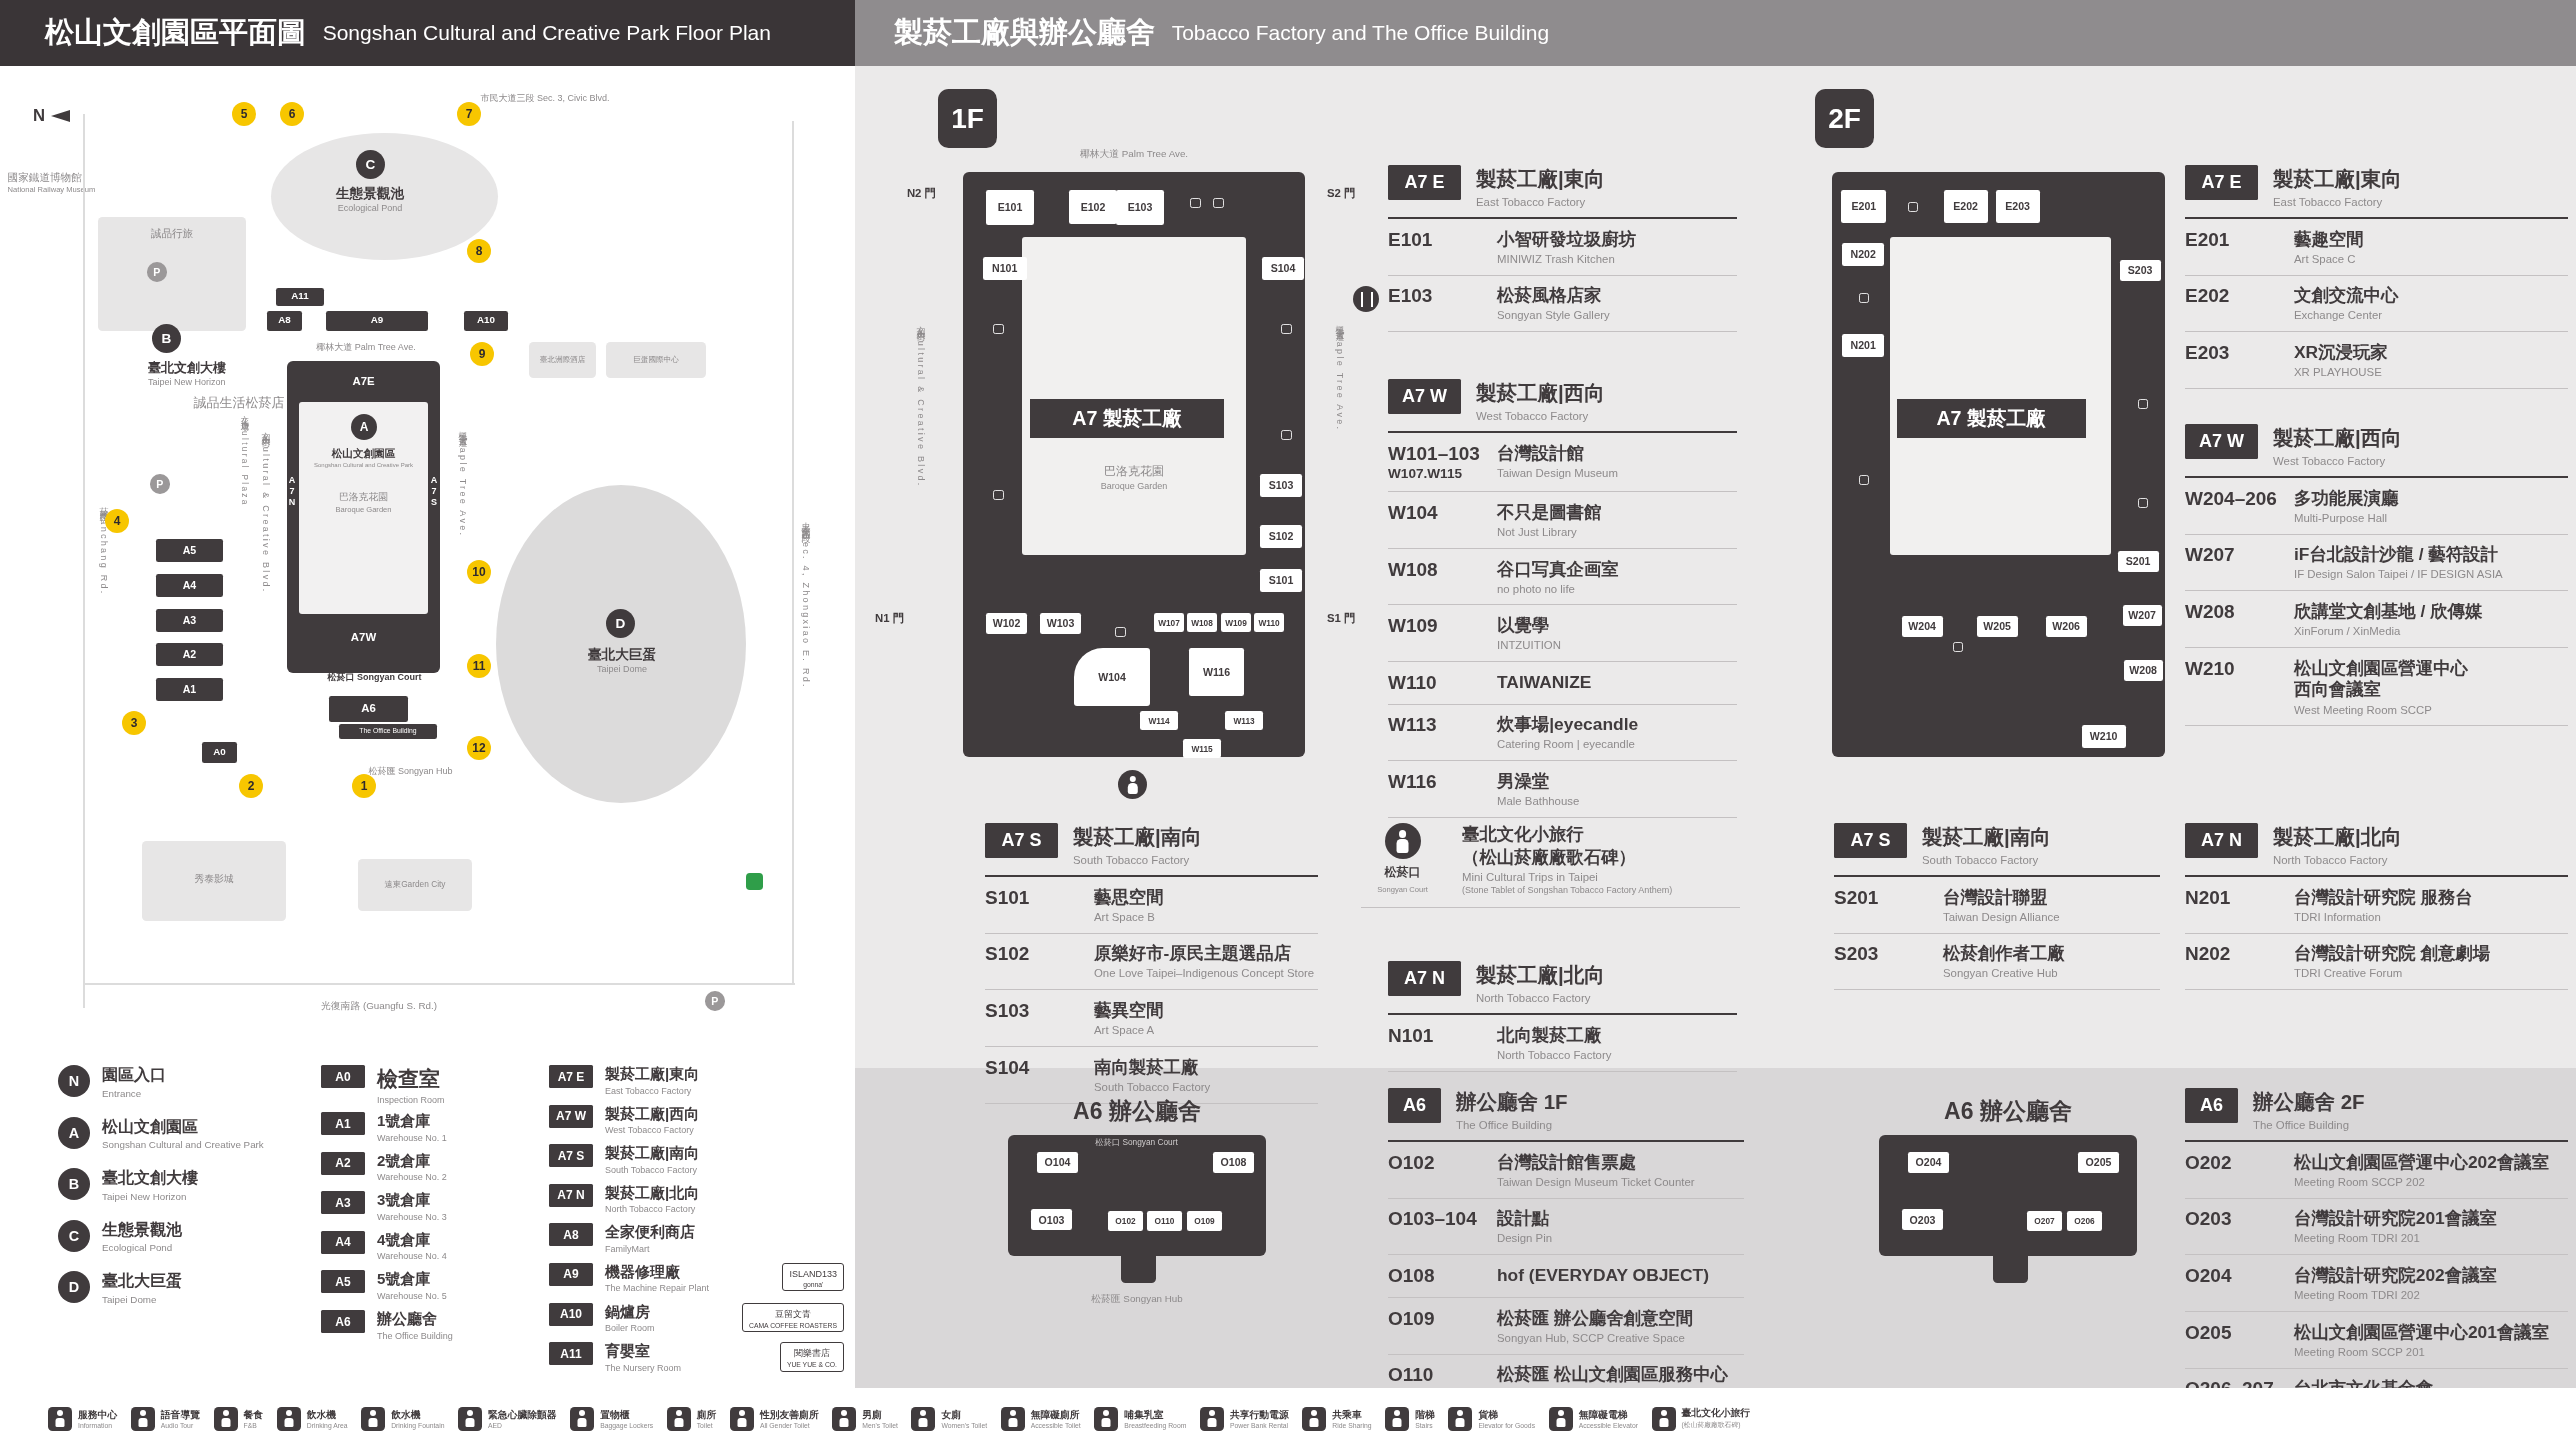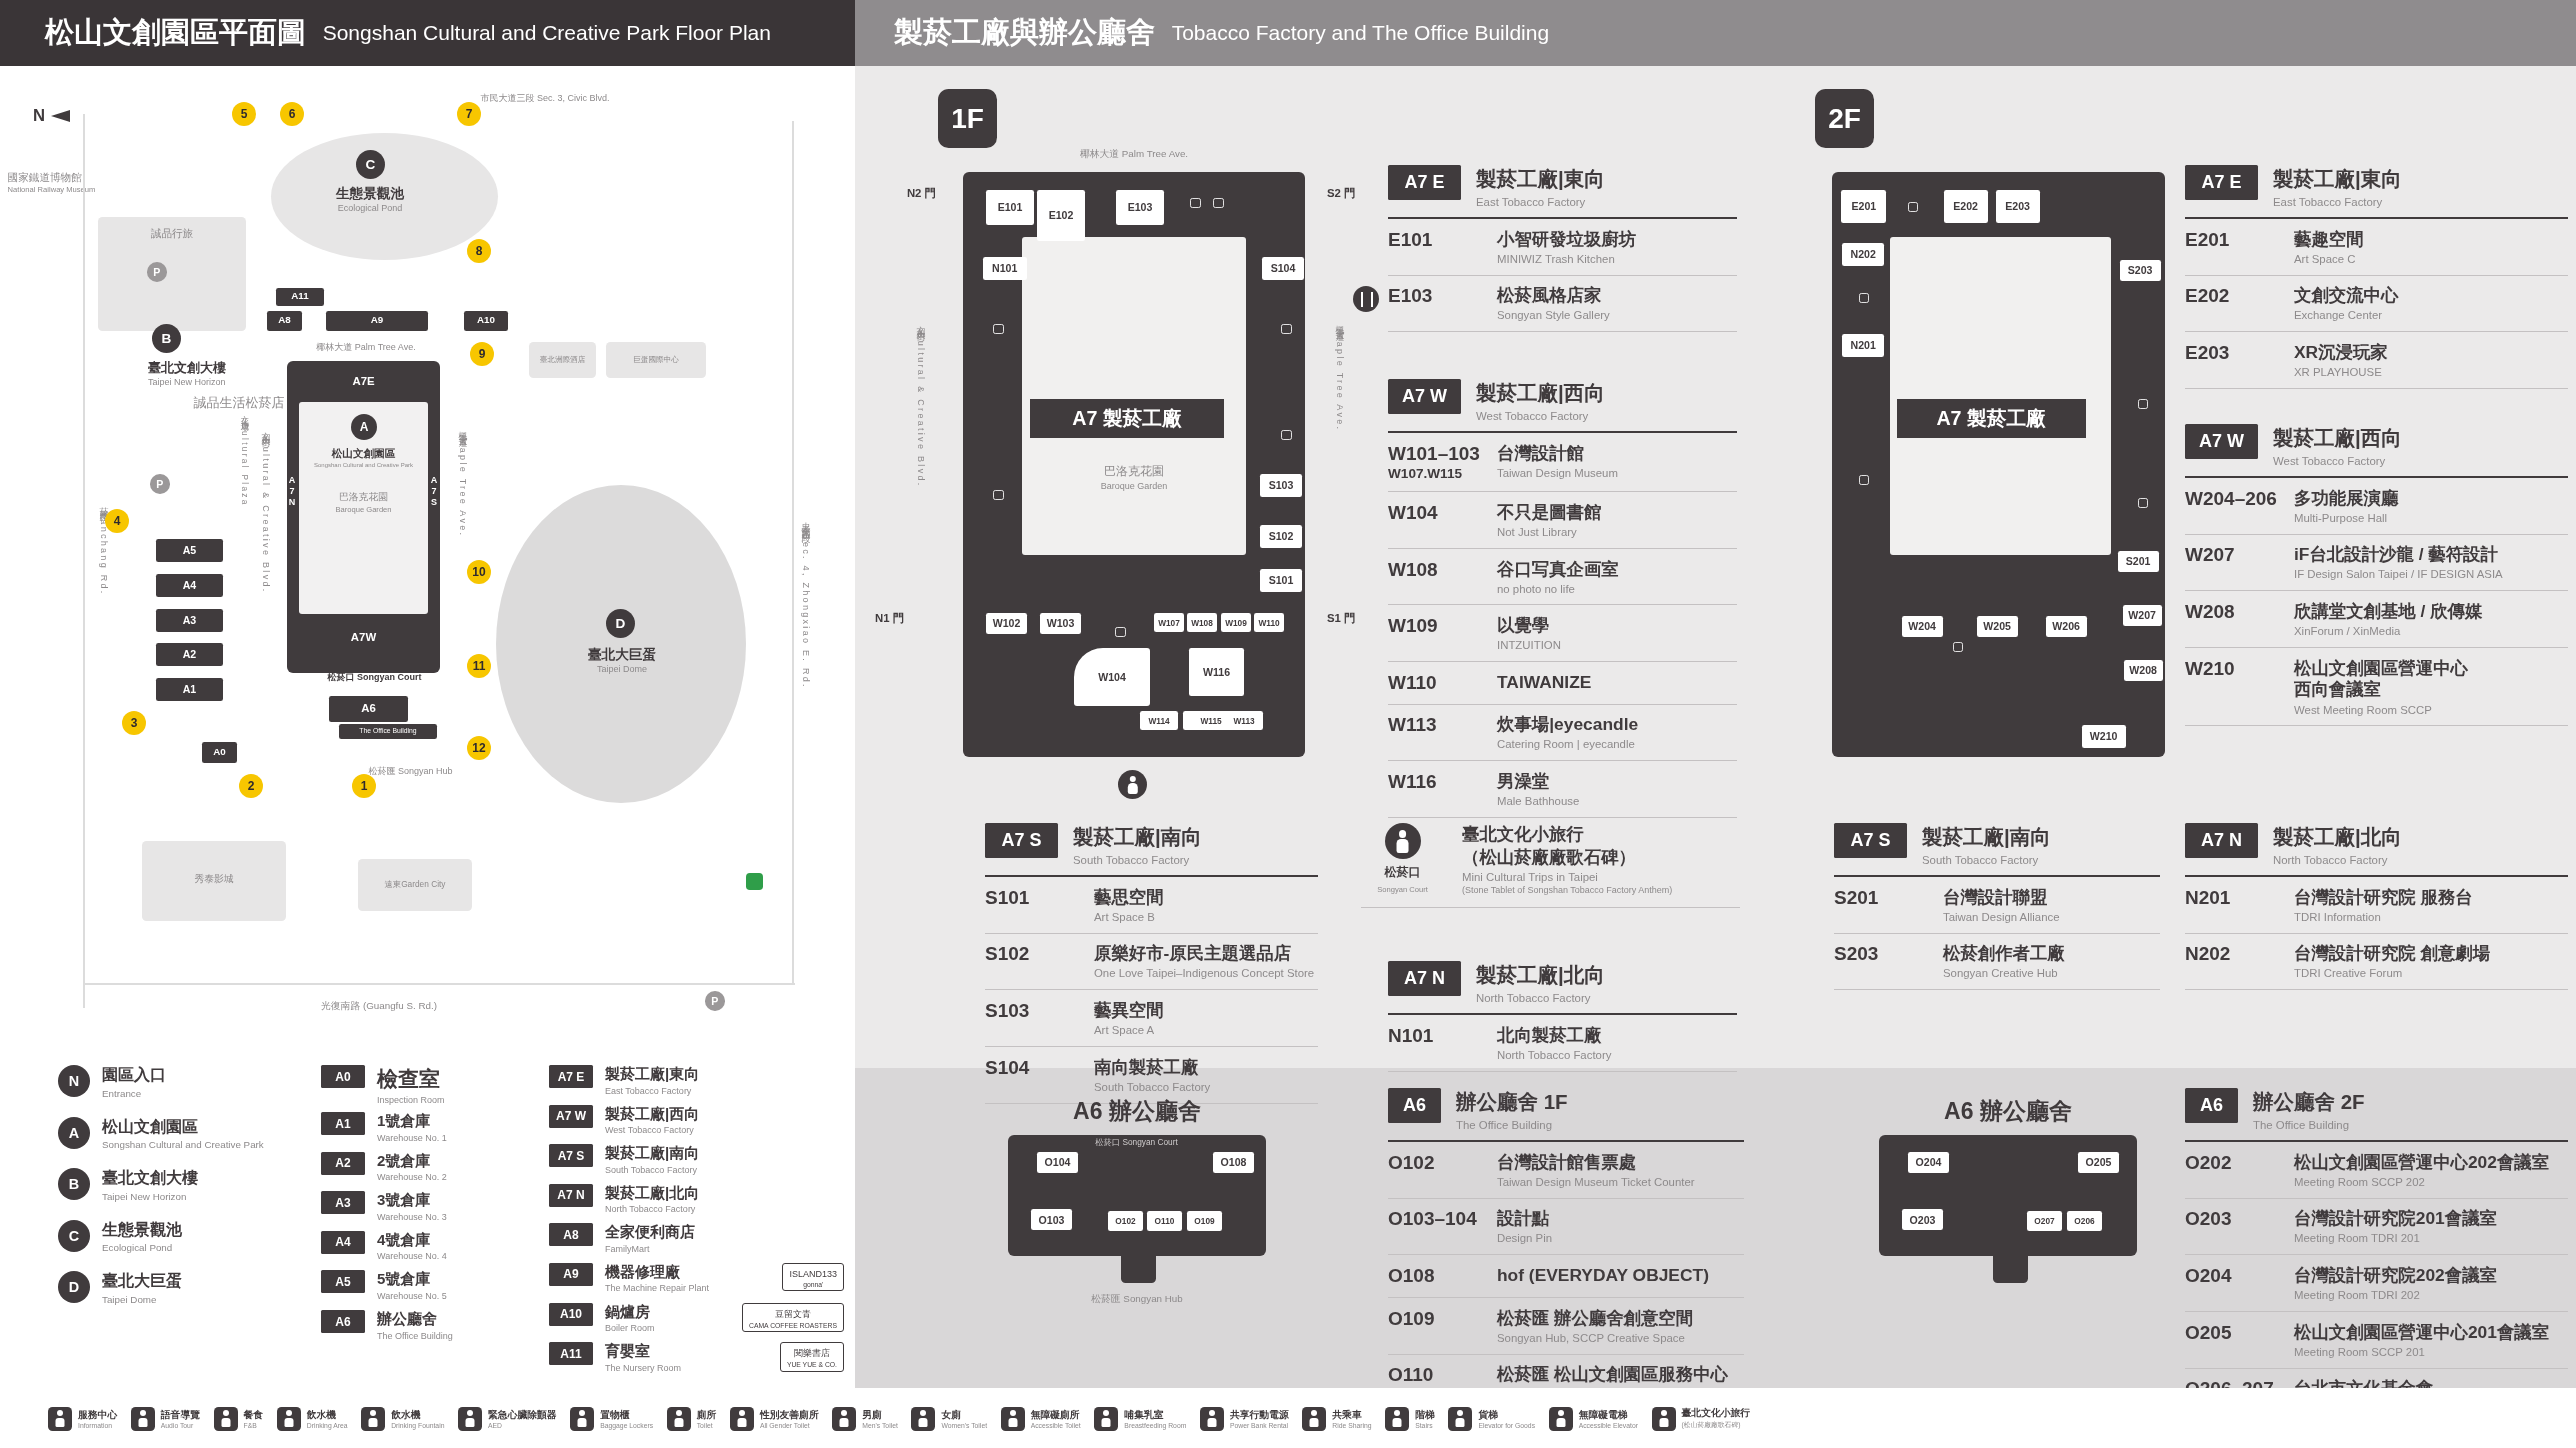--- a/index.html
+++ b/index.html
@@ -425,37 +425,37 @@
   <div class="abs" style="left:945px;top:152px;width:379px;height:659px">
     <div class="mlabel" style="left:68px;top:-4.5px;width:242px;font-size:9.8px">椰林大道 Palm Tree Ave.</div>
     <div class="bld" style="left:18px;top:19.7px;width:342px;height:585px">
       <div style="position:absolute;left:59px;top:65px;width:224px;height:318px;background:#f1f0ef;border-radius:3px"></div>
       <div style="position:absolute;left:67px;top:227px;width:194px;height:39px;background:var(--dark);display:flex;align-items:center;justify-content:center">
         <span style="color:#fff;font-weight:bold;font-size:19.7px">A7 製菸工廠</span>
       </div>
       <div class="mlabel" style="left:59px;top:291px;width:224px;font-size:12px">巴洛克花園</div>
       <div class="mlabel" style="left:59px;top:309px;width:224px;font-size:9px">Baroque Garden</div>
       <div class="rm" style="left:23px;top:18px;width:48px;height:35px">E101</div>
-      <div class="rm" style="left:74px;top:18px;width:48px;height:51px">E102</div>
+      <div class="rm" style="left:106px;top:18px;width:48px;height:34px">E102</div>
       <div class="rm" style="left:153px;top:18px;width:48px;height:35px">E103</div>
       <div class="rm" style="left:19.7px;top:85px;width:44px;height:23px">N101</div>
       <div class="rm" style="left:299px;top:85px;width:42px;height:23px">S104</div>
       <div class="rm" style="left:297px;top:302px;width:42px;height:23px">S103</div>
       <div class="rm" style="left:297px;top:353px;width:42px;height:23px">S102</div>
       <div class="rm" style="left:297px;top:397px;width:42px;height:23px">S101</div>
       <div class="rm" style="left:23px;top:441px;width:41px;height:21px">W102</div>
       <div class="rm" style="left:77px;top:441px;width:41px;height:21px">W103</div>
       <div class="rm rm-s" style="left:191px;top:441px;width:30px;height:19.7px">W107</div>
       <div class="rm rm-s" style="left:224px;top:441px;width:30px;height:19.7px">W108</div>
       <div class="rm rm-s" style="left:258px;top:441px;width:30px;height:19.7px">W109</div>
       <div class="rm rm-s" style="left:291px;top:441px;width:30px;height:19.7px">W110</div>
       <div class="rm" style="left:111px;top:476px;width:76px;height:58px;border-radius:29px 3px 3px 3px">W104</div>
       <div class="rm" style="left:226px;top:476px;width:55px;height:48px">W116</div>
       <div class="rm rm-s" style="left:177px;top:539px;width:38px;height:19.7px">W114</div>
-      <div class="rm rm-s" style="left:220px;top:539px;width:56px;height:19.7px">W115</div>
+      <div class="rm rm-s" style="left:220px;top:567px;width:38px;height:19.7px">W115</div>
       <div class="rm rm-s" style="left:262px;top:539px;width:38px;height:19.7px">W113</div>
       <span class="wic" style="left:227px;top:26px"></span>
       <span class="wic" style="left:250px;top:26px"></span>
       <span class="wic" style="left:30px;top:152px"></span>
       <span class="wic" style="left:30px;top:318px"></span>
       <span class="wic" style="left:318px;top:152px"></span>
       <span class="wic" style="left:318px;top:258px"></span>
       <span class="wic" style="left:152px;top:455px"></span>
     </div>
     <div class="person" style="position:absolute;left:173px;top:618px;width:29px;height:29px"></div>

